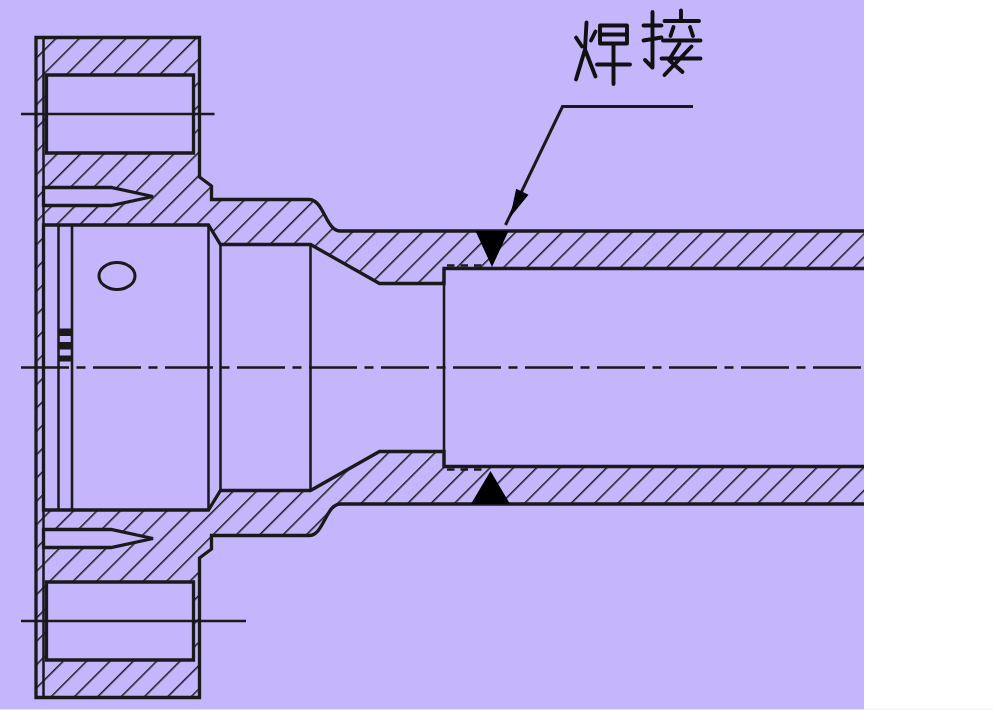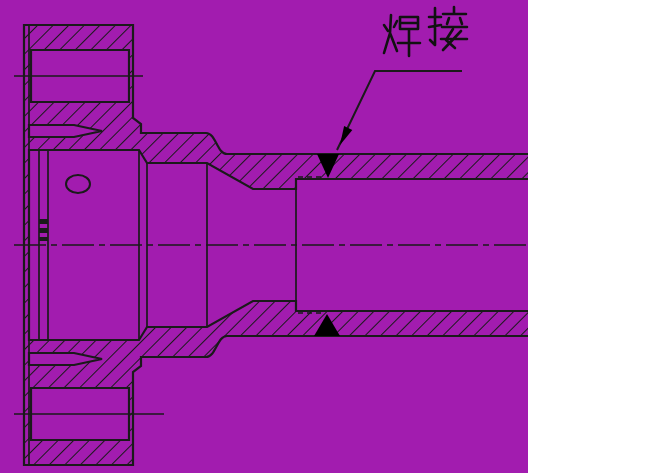--- a/index.html
+++ b/index.html
@@ -1,16 +1,16 @@
 <!DOCTYPE html>
 <html><head>
 <meta charset="utf-8">
 <style>
   html,body{margin:0;padding:0;background:#ffffff;font-family:"Liberation Sans",sans-serif;}
-  .stage{position:relative;width:528px;height:473px;background:#a21caf;overflow:hidden;}
+  .stage{position:relative;width:576px;height:473px;background:#c4b5fd;overflow:hidden;}
   .stage svg{position:absolute;left:0;top:0;}
   .weld-text{
     position:absolute;left:379px;top:6px;width:100px;height:60px;
     font-size:44px;line-height:60px;letter-spacing:6px;
     color:transparent;user-select:text;white-space:nowrap;
   }
 </style>
 </head>
 <body>
 

